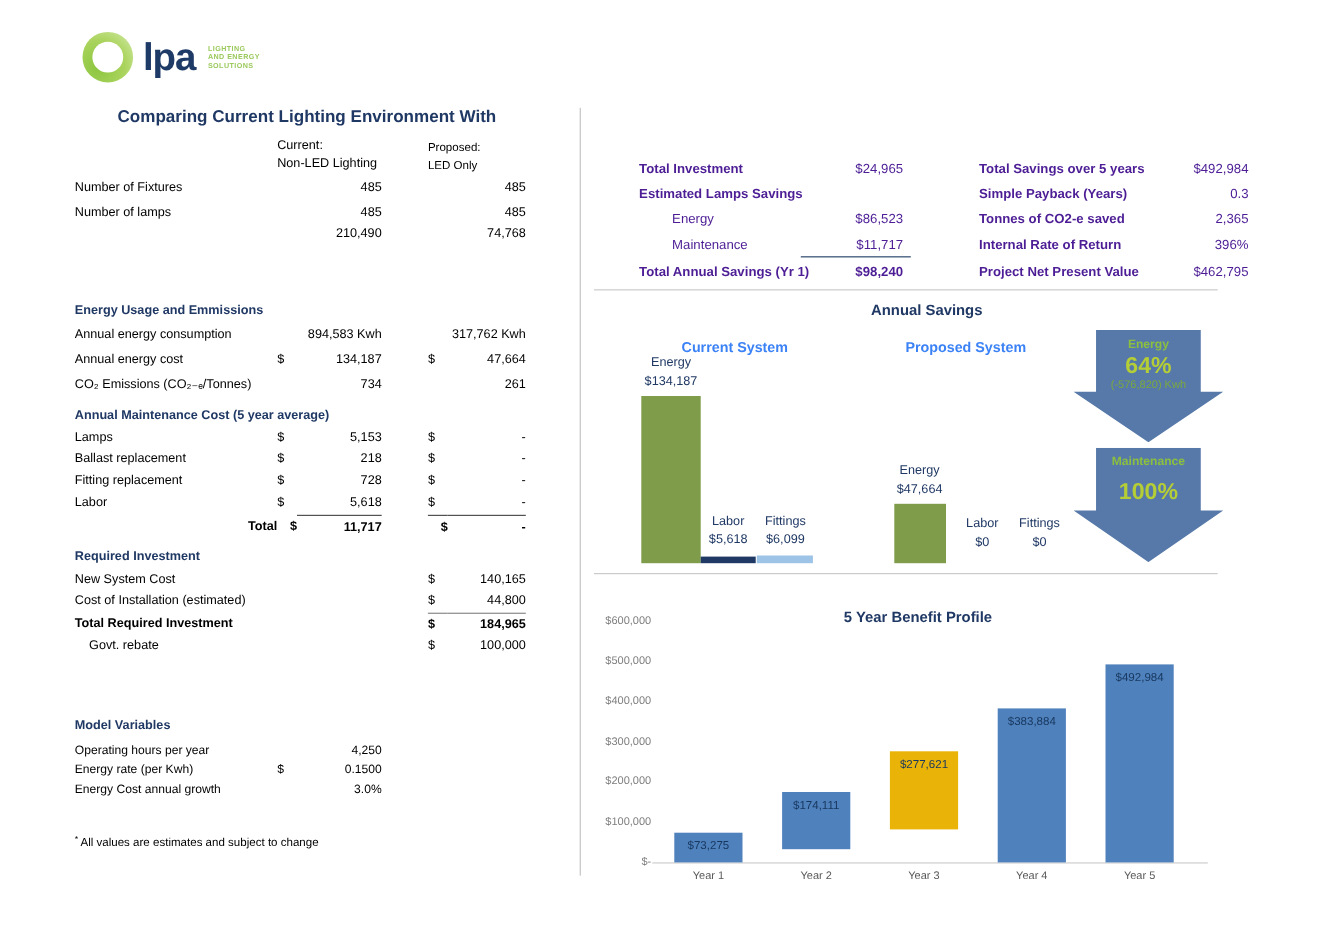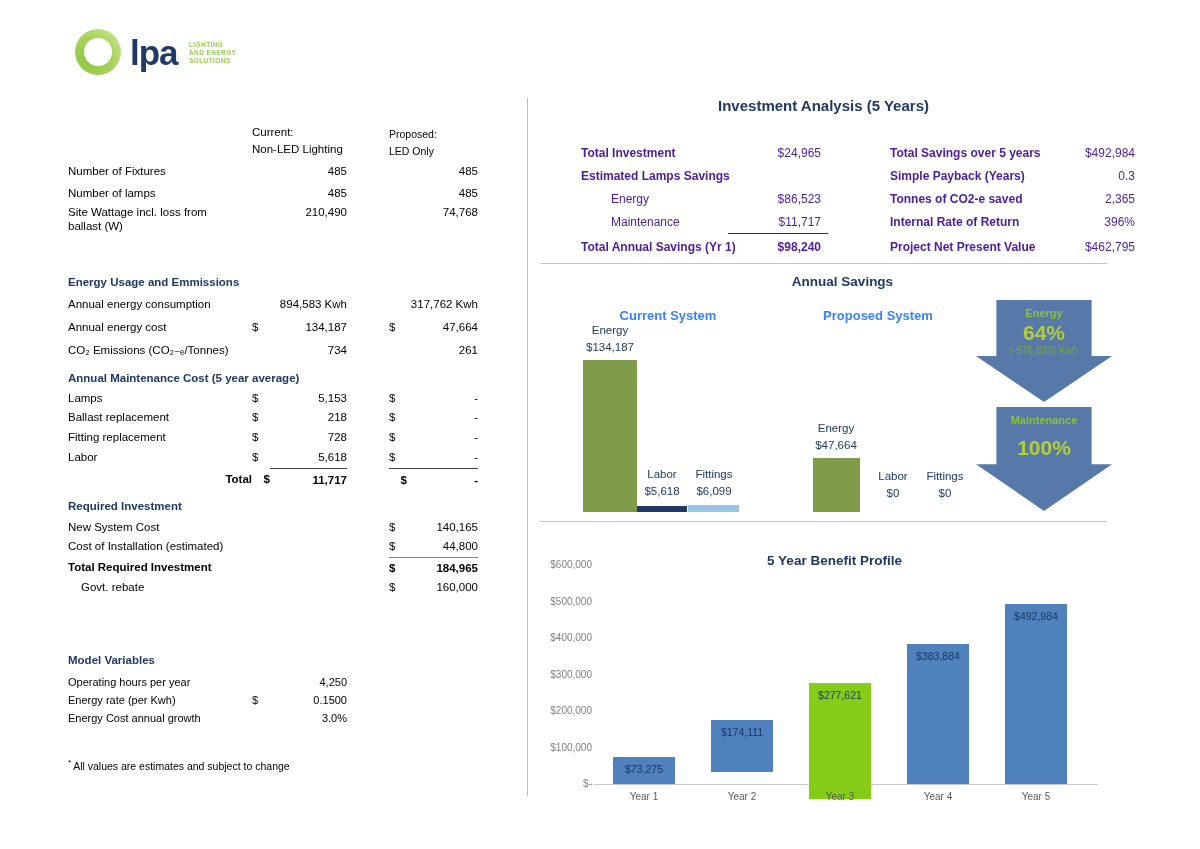--- a/index.html
+++ b/index.html
@@ -91,20 +91,21 @@
   <div>
     <div class="logo-ring"></div>
     <div class="logo-word">lpa</div>
     <div class="logo-tag">
       <div>LIGHTING</div>
       <div>AND ENERGY</div>
       <div>SOLUTIONS</div>
     </div>
   </div>
 
+  <div class="l-title">Comparing Current Lighting Environment With</div>
 
   <div class="colhead" style="left:252px;top:124px;">
     <div>Current:</div>
     <div>Non-LED Lighting</div>
   </div>
   <div class="colhead prop" style="left:389px;top:126px;">
     <div>Proposed:</div>
     <div>LED Only</div>
   </div>
 
@@ -112,21 +113,20 @@
     <div class="lbl">Number of Fixtures</div>
     <div class="val">485</div>
     <div class="val2">485</div>
   </div>
   <div class="lrow" style="top:186px;">
     <div class="lbl">Number of lamps</div>
     <div class="val">485</div>
     <div class="val2">485</div>
   </div>
   <div class="lrow" style="top:205px;">
-    <div class="lbl" style="width:170px;">Site Wattage incl. loss from ballast (W)</div>
     <div class="val">210,490</div>
     <div class="val2">74,768</div>
   </div>
 
   <div class="lsect" style="top:276px;">Energy Usage and Emmissions</div>
   <div class="lrow" style="top:297px;">
     <div class="lbl">Annual energy consumption</div>
     <div class="val">894,583 Kwh</div>
     <div class="val2">317,762 Kwh</div>
   </div>
@@ -192,21 +192,21 @@
     <div class="val2">44,800</div>
   </div>
   <div class="lrow b ub" style="top:557px;">
     <div class="lbl">Total Required Investment</div>
     <div class="sym2">$</div>
     <div class="val2">184,965</div>
   </div>
   <div class="lrow" style="top:580px;">
     <div class="lbl ind">Govt. rebate</div>
     <div class="sym2">$</div>
-    <div class="val2">160,000</div>
+    <div class="val2">100,000</div>
   </div>
 
   <div class="lsect" style="top:654px;">Model Variables</div>
   <div class="lrow" style="top:675px;font-size:11px;">
     <div class="lbl">Operating hours per year</div>
     <div class="val">4,250</div>
   </div>
   <div class="lrow" style="top:693px;font-size:11px;">
     <div class="lbl">Energy rate (per Kwh)</div>
     <div class="sym">$</div>
@@ -218,21 +218,20 @@
   </div>
 
   <div class="footnote">
     <span class="sup">*</span><span>All values are estimates and subject to change</span>
   </div>
 
   <div class="vline"></div>
   <div class="hline" style="top:263px;"></div>
   <div class="hline" style="top:521px;"></div>
 
-  <div class="ia-title">Investment Analysis (5 Years)</div>
 
   <div class="iarow" style="top:146px;">
     <div class="l1 b">Total Investment</div>
     <div class="v1">$24,965</div>
     <div class="l2">Total Savings over 5 years</div>
     <div class="v2">$492,984</div>
   </div>
   <div class="iarow" style="top:169px;">
     <div class="l1 b">Estimated Lamps Savings</div>
     <div class="v1"></div>
@@ -319,21 +318,21 @@
         <div class="bp-tick" style="top: 233px;">$-</div>
       </div>
     <div class="bp-axis"></div>
     <div id="bp-plot">
         <div class="bp-bar" style="left: 73px; top: 212px; width: 62px; height: 27px; background: rgb(79, 129, 189);">
           <span>$73,275</span>
         </div>
         <div class="bp-bar" style="left: 171px; top: 175px; width: 62px; height: 52px; background: rgb(79, 129, 189);">
           <span>$174,111</span>
         </div>
-        <div class="bp-bar" style="left: 269px; top: 138px; width: 62px; height: 116px; background: #84cc16;">
+        <div class="bp-bar" style="left: 269px; top: 138px; width: 62px; height: 71px; background: #eab308;">
           <span>$277,621</span>
         </div>
         <div class="bp-bar" style="left: 367px; top: 99px; width: 62px; height: 140px; background: rgb(79, 129, 189);">
           <span>$383,884</span>
         </div>
         <div class="bp-bar" style="left: 465px; top: 59px; width: 62px; height: 180px; background: rgb(79, 129, 189);">
           <span>$492,984</span>
         </div>
       </div>
     <div id="bp-xlabels">

